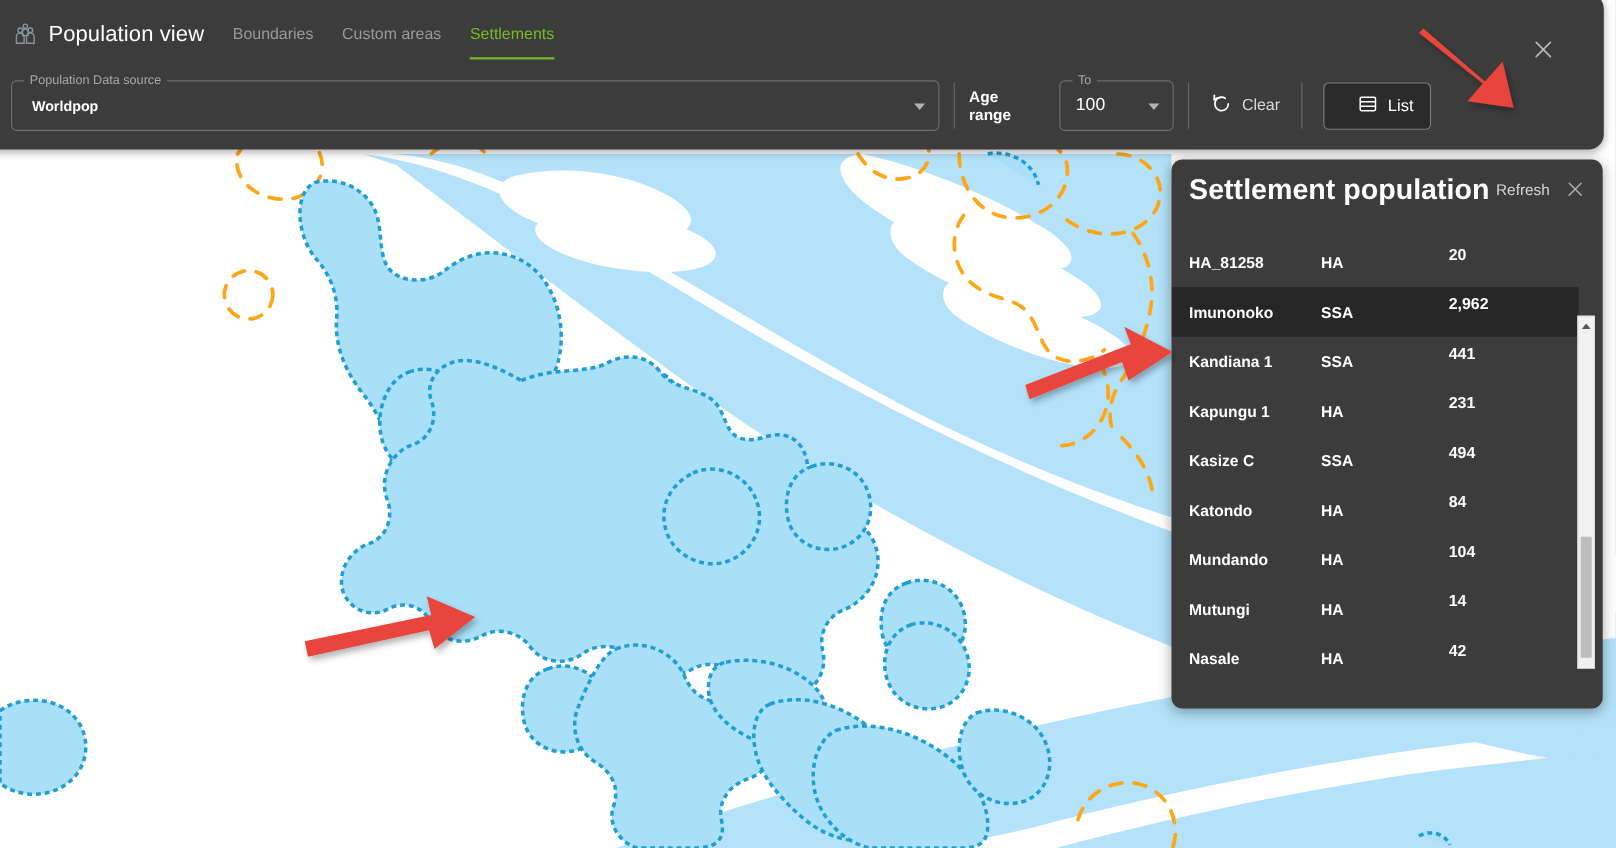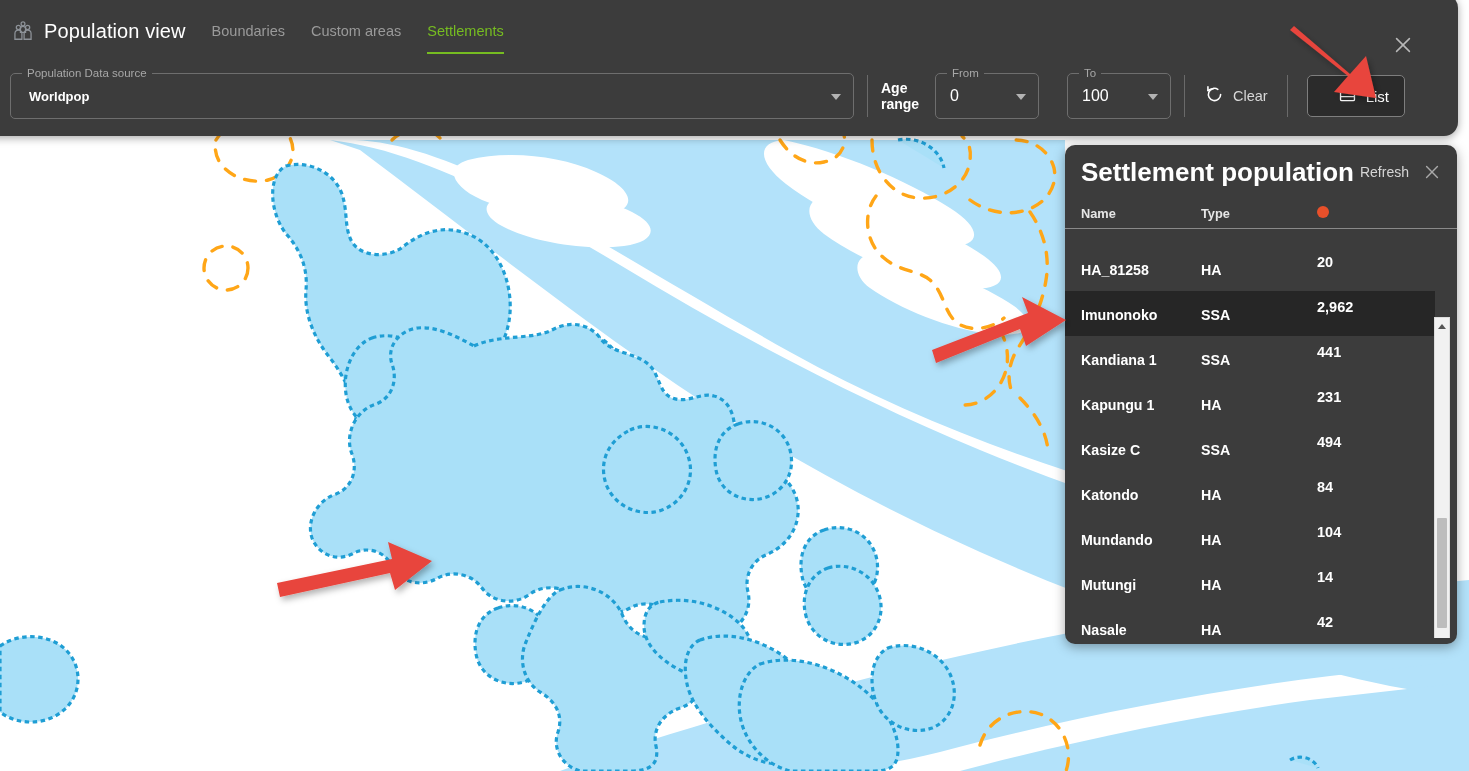--- a/index.html
+++ b/index.html
@@ -420,25 +420,20 @@
           <span class="field-label">Population Data source</span>
           <span class="field-value">Worldpop</span>
           <span class="caret"></span>
         </div>
 
 
         <div class="divider-v"></div>
 
         <div id="age-range-label">Age range</div>
 
-        <div class="field" id="field-from">
-          <span class="field-label">From</span>
-          <span class="field-value">0</span>
-          <span class="caret"></span>
-        </div>
 
         <div class="field" id="field-to">
           <span class="field-label">To</span>
           <span class="field-value">100</span>
           <span class="caret"></span>
         </div>
 
         <div class="divider-v"></div>
 
         <div id="clear-btn">
@@ -473,27 +468,20 @@
     <div id="sp-header">
       <span id="sp-title">Settlement population</span>
       <span id="sp-refresh">Refresh</span>
       <span id="sp-close">
         <svg width="20" height="20" viewBox="0 0 24 24" stroke="#a8a8a8" stroke-width="1.7" fill="none" stroke-linecap="round">
           <path d="M5.5 5.5 L18.5 18.5 M18.5 5.5 L5.5 18.5"></path>
         </svg>
       </span>
     </div>
 
-    <div id="sp-colhead">
-      <span class="col-name">Name</span>
-      <span class="col-type">Type</span>
-      <span class="col-val">
-        <span id="legend-dot"></span>
-      </span>
-    </div>
 
     <div id="sp-scroll-wrap">
       <div id="sp-rows">
           <div class="srow">
             <span class="cell-name"></span>
             <span class="cell-type"></span>
             <span class="cell-val"><span class="val-num"></span><span class="bar" style="width: 2px; margin-top: 0px;"></span></span>
           </div>
           <div class="srow">
             <span class="cell-name">HA_81258</span>

